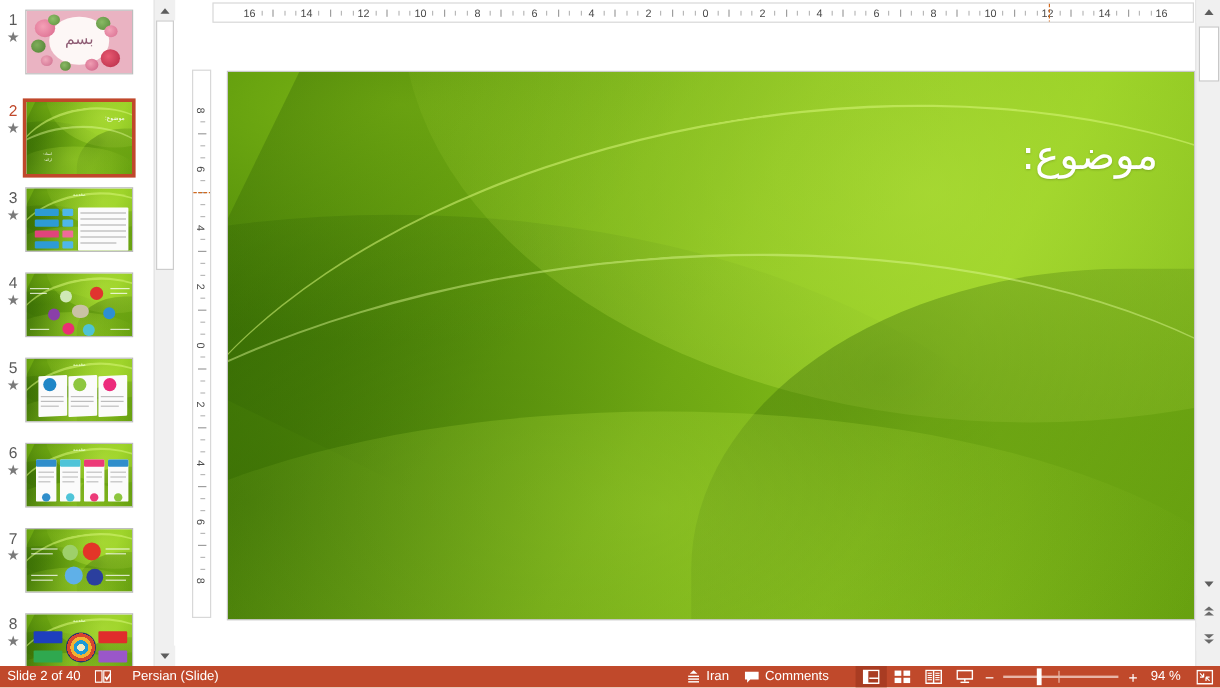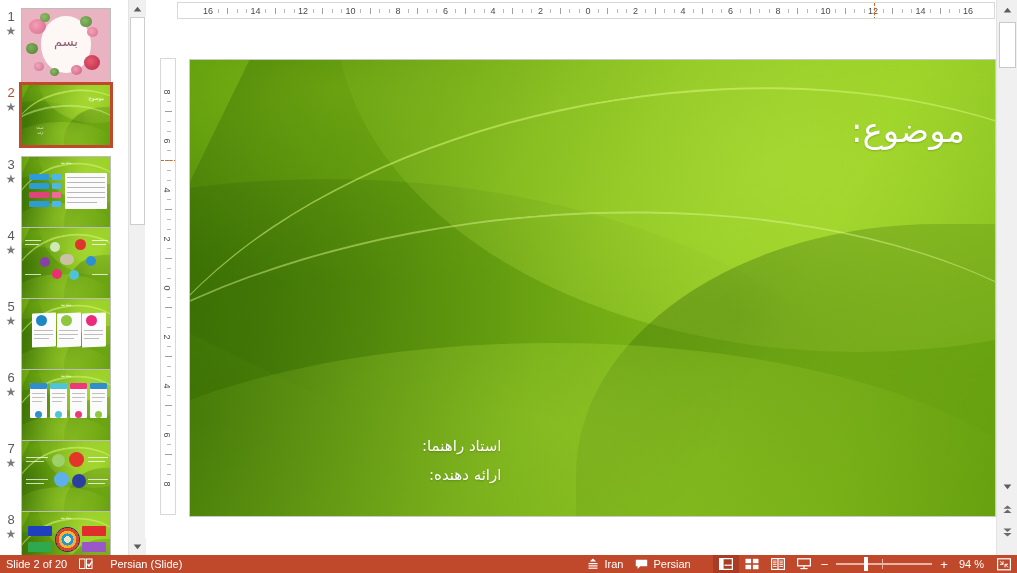--- a/index.html
+++ b/index.html
@@ -20,21 +20,21 @@
     position: absolute; left: 0; width: 128px; height: 71px;
   }
   .thumb-meta {
     position: absolute; left: 2px; top: 4px; width: 18px;
     text-align: center; color: #6b6b6b;
   }
   .thumb-num { font-size: 13px; line-height: 14px; color: #5a5a5a; }
   .thumb-row.selected .thumb-num { color: #c0482b; }
   .thumb-star { font-size: 12px; line-height: 13px; color: #7a7a7a; margin-top: 1px; }
   .thumb-frame {
-    position: absolute; left: 21px; top: 2px; width: 90px; height: 76px;
+    position: absolute; left: 21px; top: 2px; width: 90px; height: 54px;
     border: 1px solid #bdbdbd; background: #fff; overflow: hidden;
   }
   .thumb-row.selected .thumb-frame {
     border: 3px solid #c0482b; left: 19px; top: 0px; width: 94px; height: 66px;
   }
   .thumb-inner { position: absolute; inset: 0; overflow: hidden; }
 
   
   .greenbg {
     position: absolute; inset: 0;
@@ -629,24 +629,20 @@
       <div class="greenbg">
         <div class="sw sw-e"></div>
         <div class="sw sw-a"></div>
         <div class="sw sw-b"></div>
         <div class="sw sw-f"></div>
         <div class="sw sw-g"></div>
         <div class="sw sw-c"></div>
         <div class="sw sw-d"></div>
       </div>
       <div id="slide-title">موضوع:</div>
-      <div id="slide-sub">
-        <div>استاد راهنما:</div>
-        <div>ارائه دهنده:</div>
-      </div>
     </div>
   </div>
 
   <div id="right-scroll">
     <div class="sb-btn sb-up">
       <svg width="9" height="6" viewBox="0 0 9 6">
           <path d="M4.5 0.8 L8.3 5.4 L0.7 5.4 Z" fill="#5d5d5d"></path>
         </svg>
     </div>
     <div id="right-thumb"></div>
@@ -665,21 +661,21 @@
       <svg width="11" height="9" viewBox="0 0 11 9">
         <path d="M5.5 4.0 L1.4 0.6 L9.6 0.6 Z" fill="#6a6a6a"></path>
         <path d="M5.5 8.4 L1.4 5.0 L9.6 5.0 Z" fill="#6a6a6a"></path>
       </svg>
     </div>
   </div>
 
   <div id="status-bar">
 
     <div class="sb-item">
-      <span>Slide 2 of 20</span>
+      <span>Slide 2 of 40</span>
     </div>
 
     <div class="sb-item">
       <span class="sb-ico">
         <svg width="14" height="12" viewBox="0 0 14 12">
           <rect x="0.5" y="1" width="5.5" height="9.5" fill="none" stroke="#ffffff" stroke-width="1"></rect>
           <rect x="7.5" y="1" width="5.5" height="9.5" fill="none" stroke="#ffffff" stroke-width="1"></rect>
           <path d="M8.5 6 L10 8 L13.2 3.4" fill="none" stroke="#ffffff" stroke-width="1.4"></path>
         </svg>
       </span>
@@ -702,21 +698,21 @@
       </span>
       <span>Iran</span>
     </div>
 
     <div class="sb-item">
       <span class="sb-ico">
         <svg width="13" height="11" viewBox="0 0 13 11">
           <path d="M0.8 0.8 H12.2 V7.2 H5.2 L2.6 10 V7.2 H0.8 Z" fill="#ffffff"></path>
         </svg>
       </span>
-      <span>Persian</span>
+      <span>Comments</span>
     </div>
 
     <div class="sb-item active" style="margin-left:16px;">
       <span class="sb-ico" style="margin-right:0;">
         <svg width="14" height="12" viewBox="0 0 14 12">
           <rect x="0.6" y="0.6" width="12.8" height="10.8" fill="none" stroke="#ffffff" stroke-width="1.3"></rect>
           <rect x="0.6" y="0.6" width="4" height="10.8" fill="#ffffff"></rect>
           <rect x="5.4" y="6.6" width="8" height="1.2" fill="#ffffff"></rect>
         </svg>
       </span>

